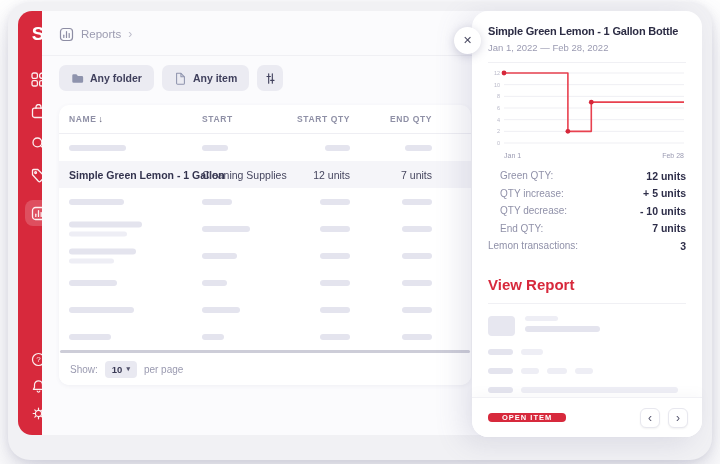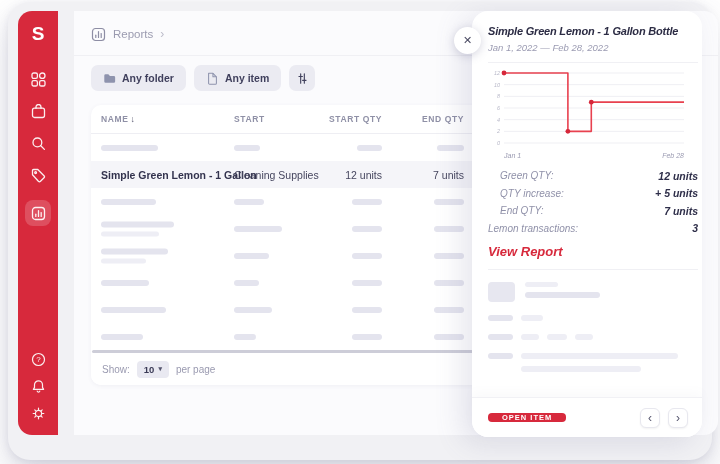--- a/index.html
+++ b/index.html
@@ -16,21 +16,21 @@
              display:flex; flex-direction:column; align-items:center; }
   .logo { margin-top:13px; color:#fff; font-size:19px; font-weight:700; line-height:20px; }
   .nav { margin-top:28px; display:flex; flex-direction:column; align-items:center; gap:17px; }
   .nav-ic { width:15px; height:15px; color:rgba(255,255,255,.92); display:block; }
   .nav-active { width:26px; height:26px; border-radius:8px; background:rgba(255,255,255,.18);
                 display:flex; align-items:center; justify-content:center; }
   .side-spacer { flex:1; }
   .side-bottom { display:flex; flex-direction:column; align-items:center; gap:12px; margin-bottom:14px; }
 
   
-  .main { position:absolute; left:56px; top:0; width:644px; height:424px;
+  .main { position:absolute; left:24px; top:0; width:644px; height:424px;
           background:#fbfbfd; border-radius:0 14px 14px 0; }
   .breadcrumb { position:absolute; left:17px; top:14px; height:18px; display:flex; align-items:center; gap:7px; }
   .bc-ic { width:15px; height:15px; color:#8d8da4; }
   .bc-section { font-size:11.5px; color:#9b9bb0; }
   .bc-sep { font-size:12px; color:#bcbcca; }
   .bc-page { font-size:11.5px; color:#2e2e48; font-weight:700; }
   .top-divider { position:absolute; left:0; top:44px; width:100%; height:1px; background:#f0f0f4; }
 
   .filters { position:absolute; left:17px; top:54px; display:flex; gap:8px; }
   .chip { height:26px; background:#ebebf2; border-radius:7px; display:flex; align-items:center;
@@ -60,31 +60,31 @@
   .hscroll { height:3px; background:#cdcdd8; border-radius:2px; margin:0 1px; }
   .pagination { height:32px; display:flex; align-items:center; gap:7px; padding-left:11px; background:#fff; }
   .pg-label { font-size:10px; color:#9a9ab0; }
   .pg-chip { background:#e9e9f1; border-radius:4px; padding:3px 7px; font-size:9.5px; font-weight:700;
              color:#3a3a55; display:flex; align-items:center; gap:4px; }
   .pg-caret { font-size:7px; color:#55556d; }
 
   
   .panel { position:absolute; right:0; top:0; width:230px; height:426px; background:#ffffff;
            border-radius:16px; box-shadow:-10px 6px 28px rgba(100,100,140,.16); }
-  .panel-inner { padding:14px 4px 0 16px;font-style:italic; }
+  .panel-inner { padding:14px 16px 0 16px; }
   .p-title { font-size:11px; font-weight:700; color:#2c2c44; letter-spacing:-0.2px; white-space:nowrap; }
   .p-date { margin-top:5px; font-size:9.5px; color:#9b9bb2; }
   .p-div { height:1px; background:#f0f0f4; margin-top:9px; }
   .chart-wrap { margin-top:4px; }
   .stats { margin-top:4px; }
   .stat-row { display:flex; align-items:center; justify-content:space-between; height:17.5px; }
   .stat-row.indent { padding-left:12px; }
   .stat-label { font-size:10px; color:#9091a9; }
   .stat-value { font-size:10.5px; font-weight:700; color:#2e2e49; }
-  .view-report { margin-top:7px; font-size:13px; font-weight:700; color:#d7293c; display:inline-block; }
+  .view-report { margin-top:21px; font-size:15px; font-weight:700; color:#d7293c; display:inline-block; }
   .sk-item { margin-top:12px; display:flex; gap:10px; align-items:flex-start; }
   .sk-thumb { width:27px; height:20px; background:#e7e7f0; border-radius:4px; flex:none; }
   .sk-lines .l1 { width:33px; height:5px; border-radius:2.5px; background:#eeeef5; }
   .sk-lines .l2 { width:75px; height:6px; border-radius:3px; background:#e4e4ee; margin-top:5px; }
   .sk-row { margin-top:13px; display:flex; gap:8px; align-items:center; }
   .sk-pill { height:6px; border-radius:3px; background:#e4e4ee; }
   .sk-pill.lt { background:#eeeef5; }
   .p-footer { position:absolute; left:0; right:0; bottom:0; height:40px; background:#fff;
               border-top:1px solid #f1f1f5; border-radius:0 0 16px 16px;
               box-shadow:0 -5px 10px rgba(120,120,150,.04);
@@ -324,20 +324,24 @@
       <div class="stats" id="stats">
             <div class="stat-row indent">
               <span class="stat-label">Green QTY:</span>
               <span class="stat-value">12 units</span>
             </div>
             <div class="stat-row indent">
               <span class="stat-label">QTY increase:</span>
               <span class="stat-value">+ 5 units</span>
             </div>
             <div class="stat-row indent">
+              <span class="stat-label">QTY decrease:</span>
+              <span class="stat-value">- 10 units</span>
+            </div>
+            <div class="stat-row indent">
               <span class="stat-label">End QTY:</span>
               <span class="stat-value">7 units</span>
             </div>
             <div class="stat-row">
               <span class="stat-label">Lemon transactions:</span>
               <span class="stat-value">3</span>
             </div>
           </div>
 
       <a class="view-report">View Report</a>

